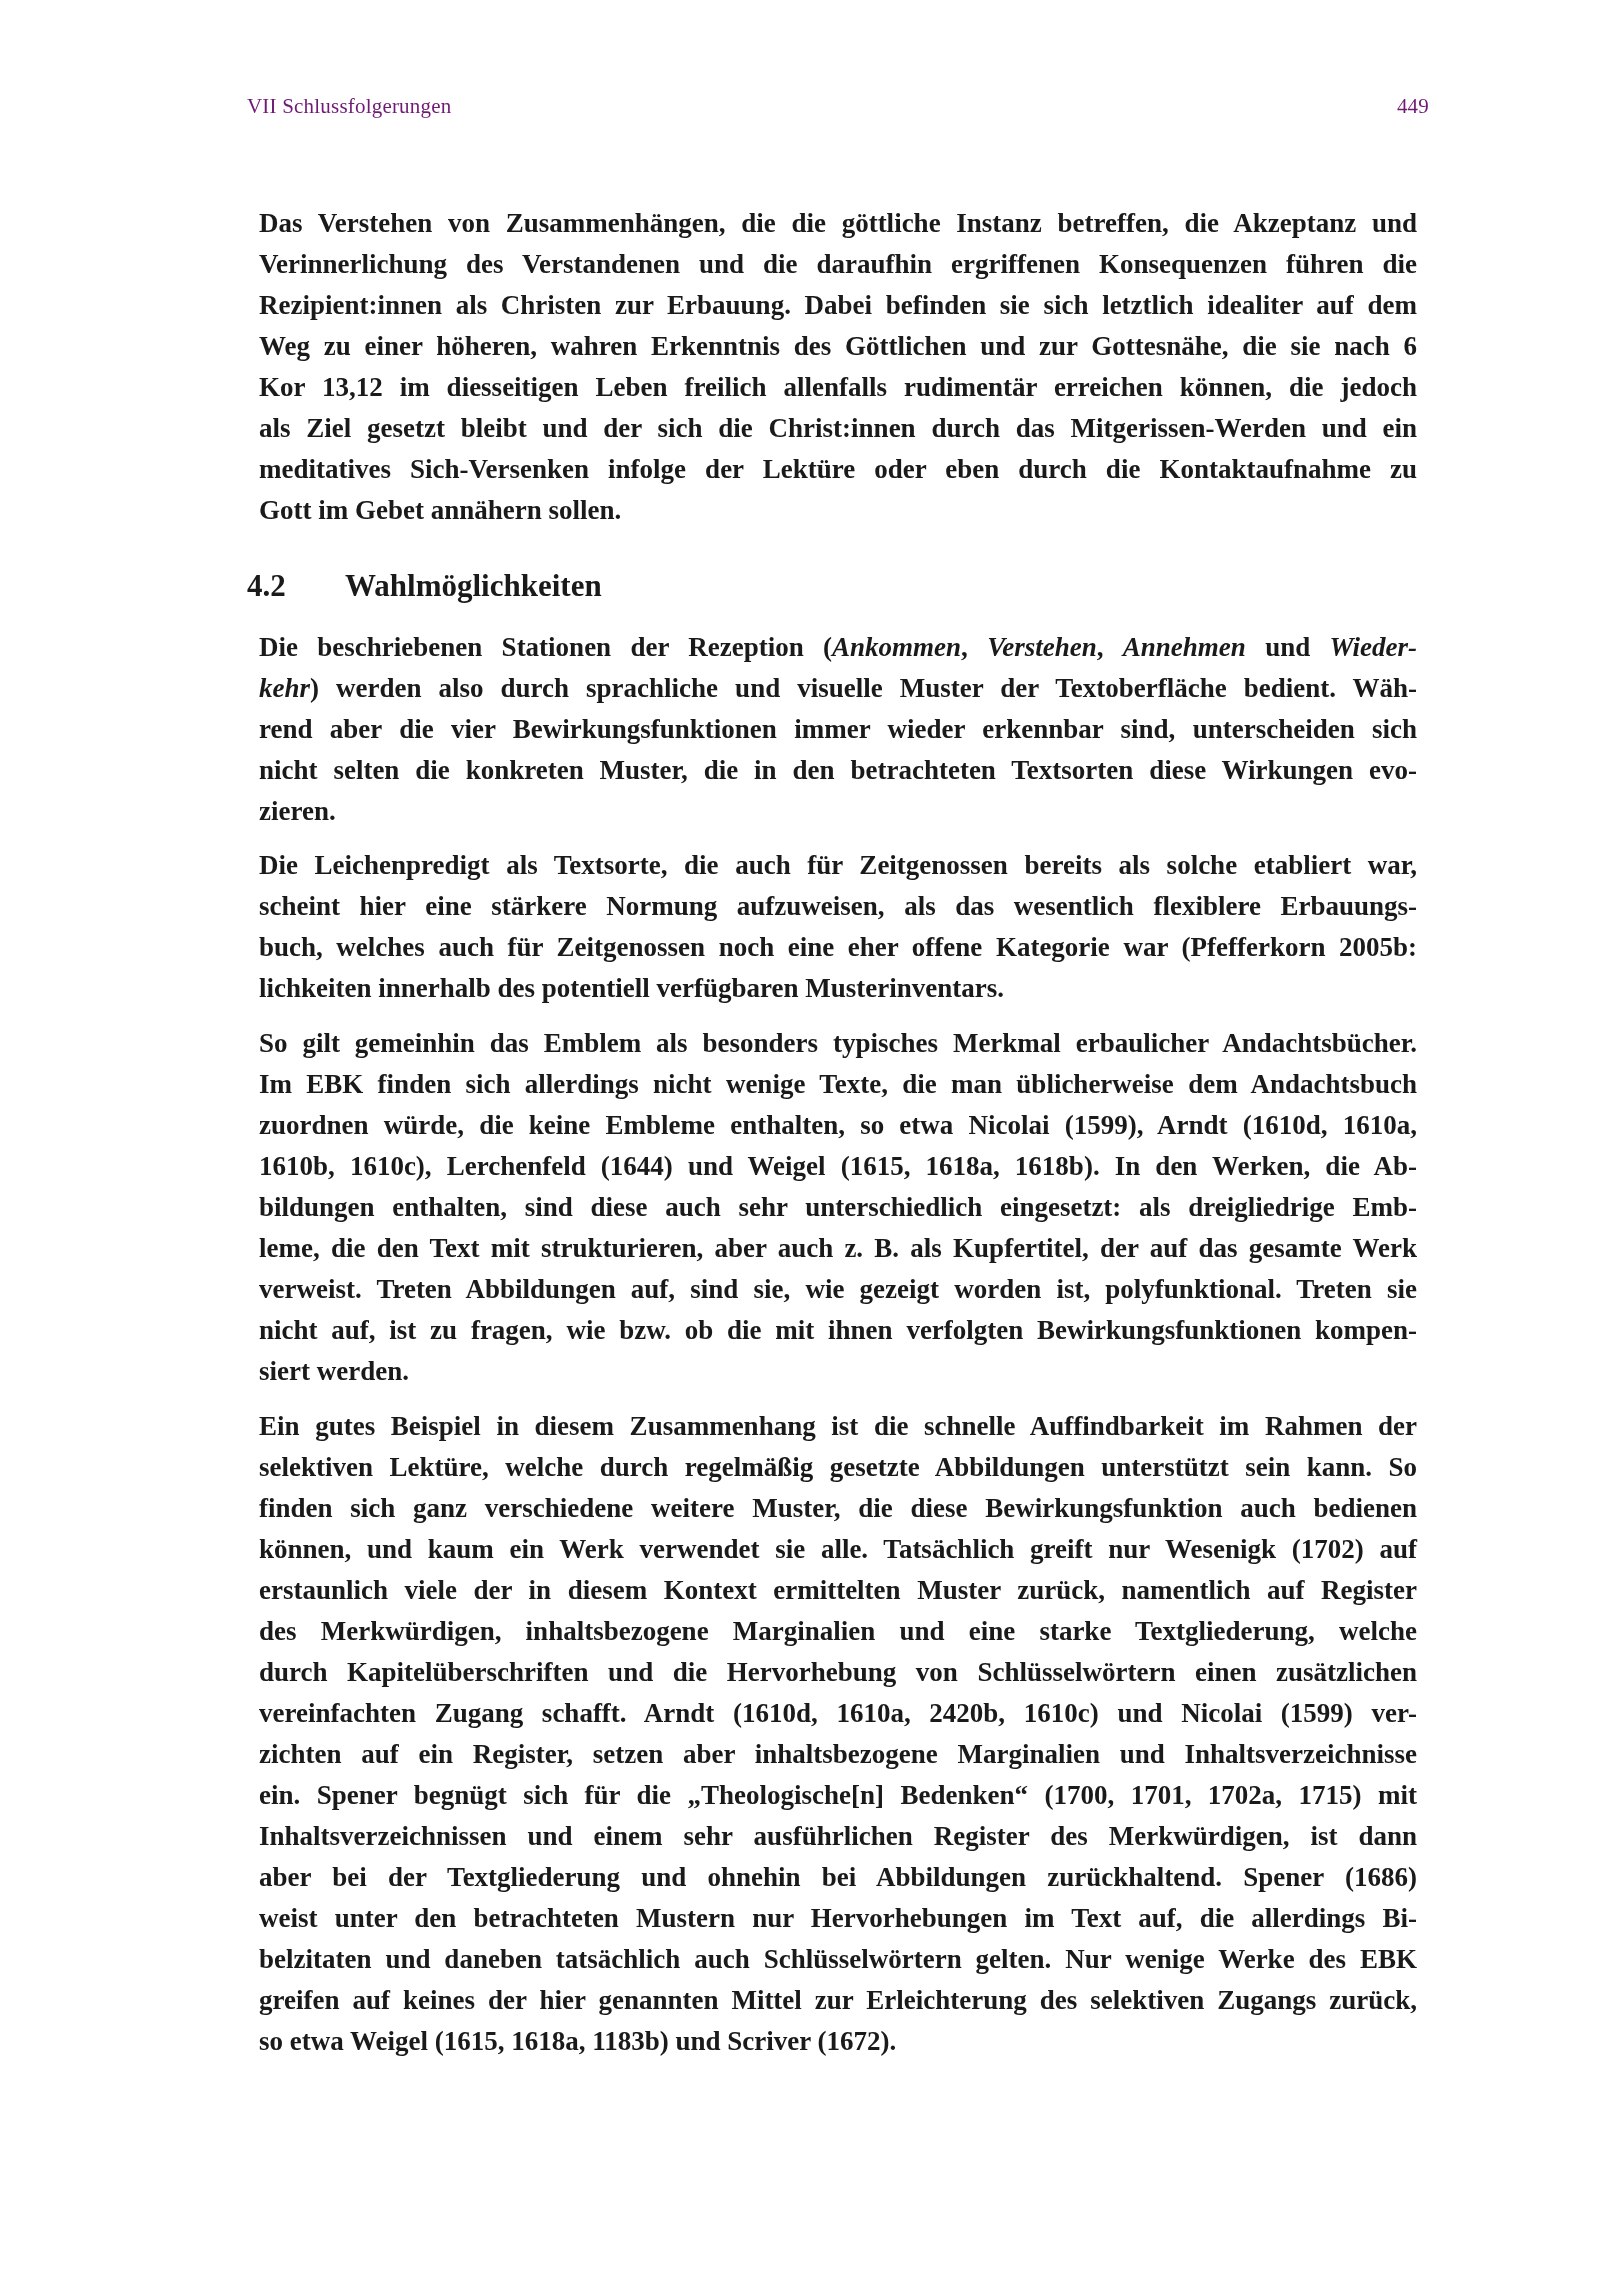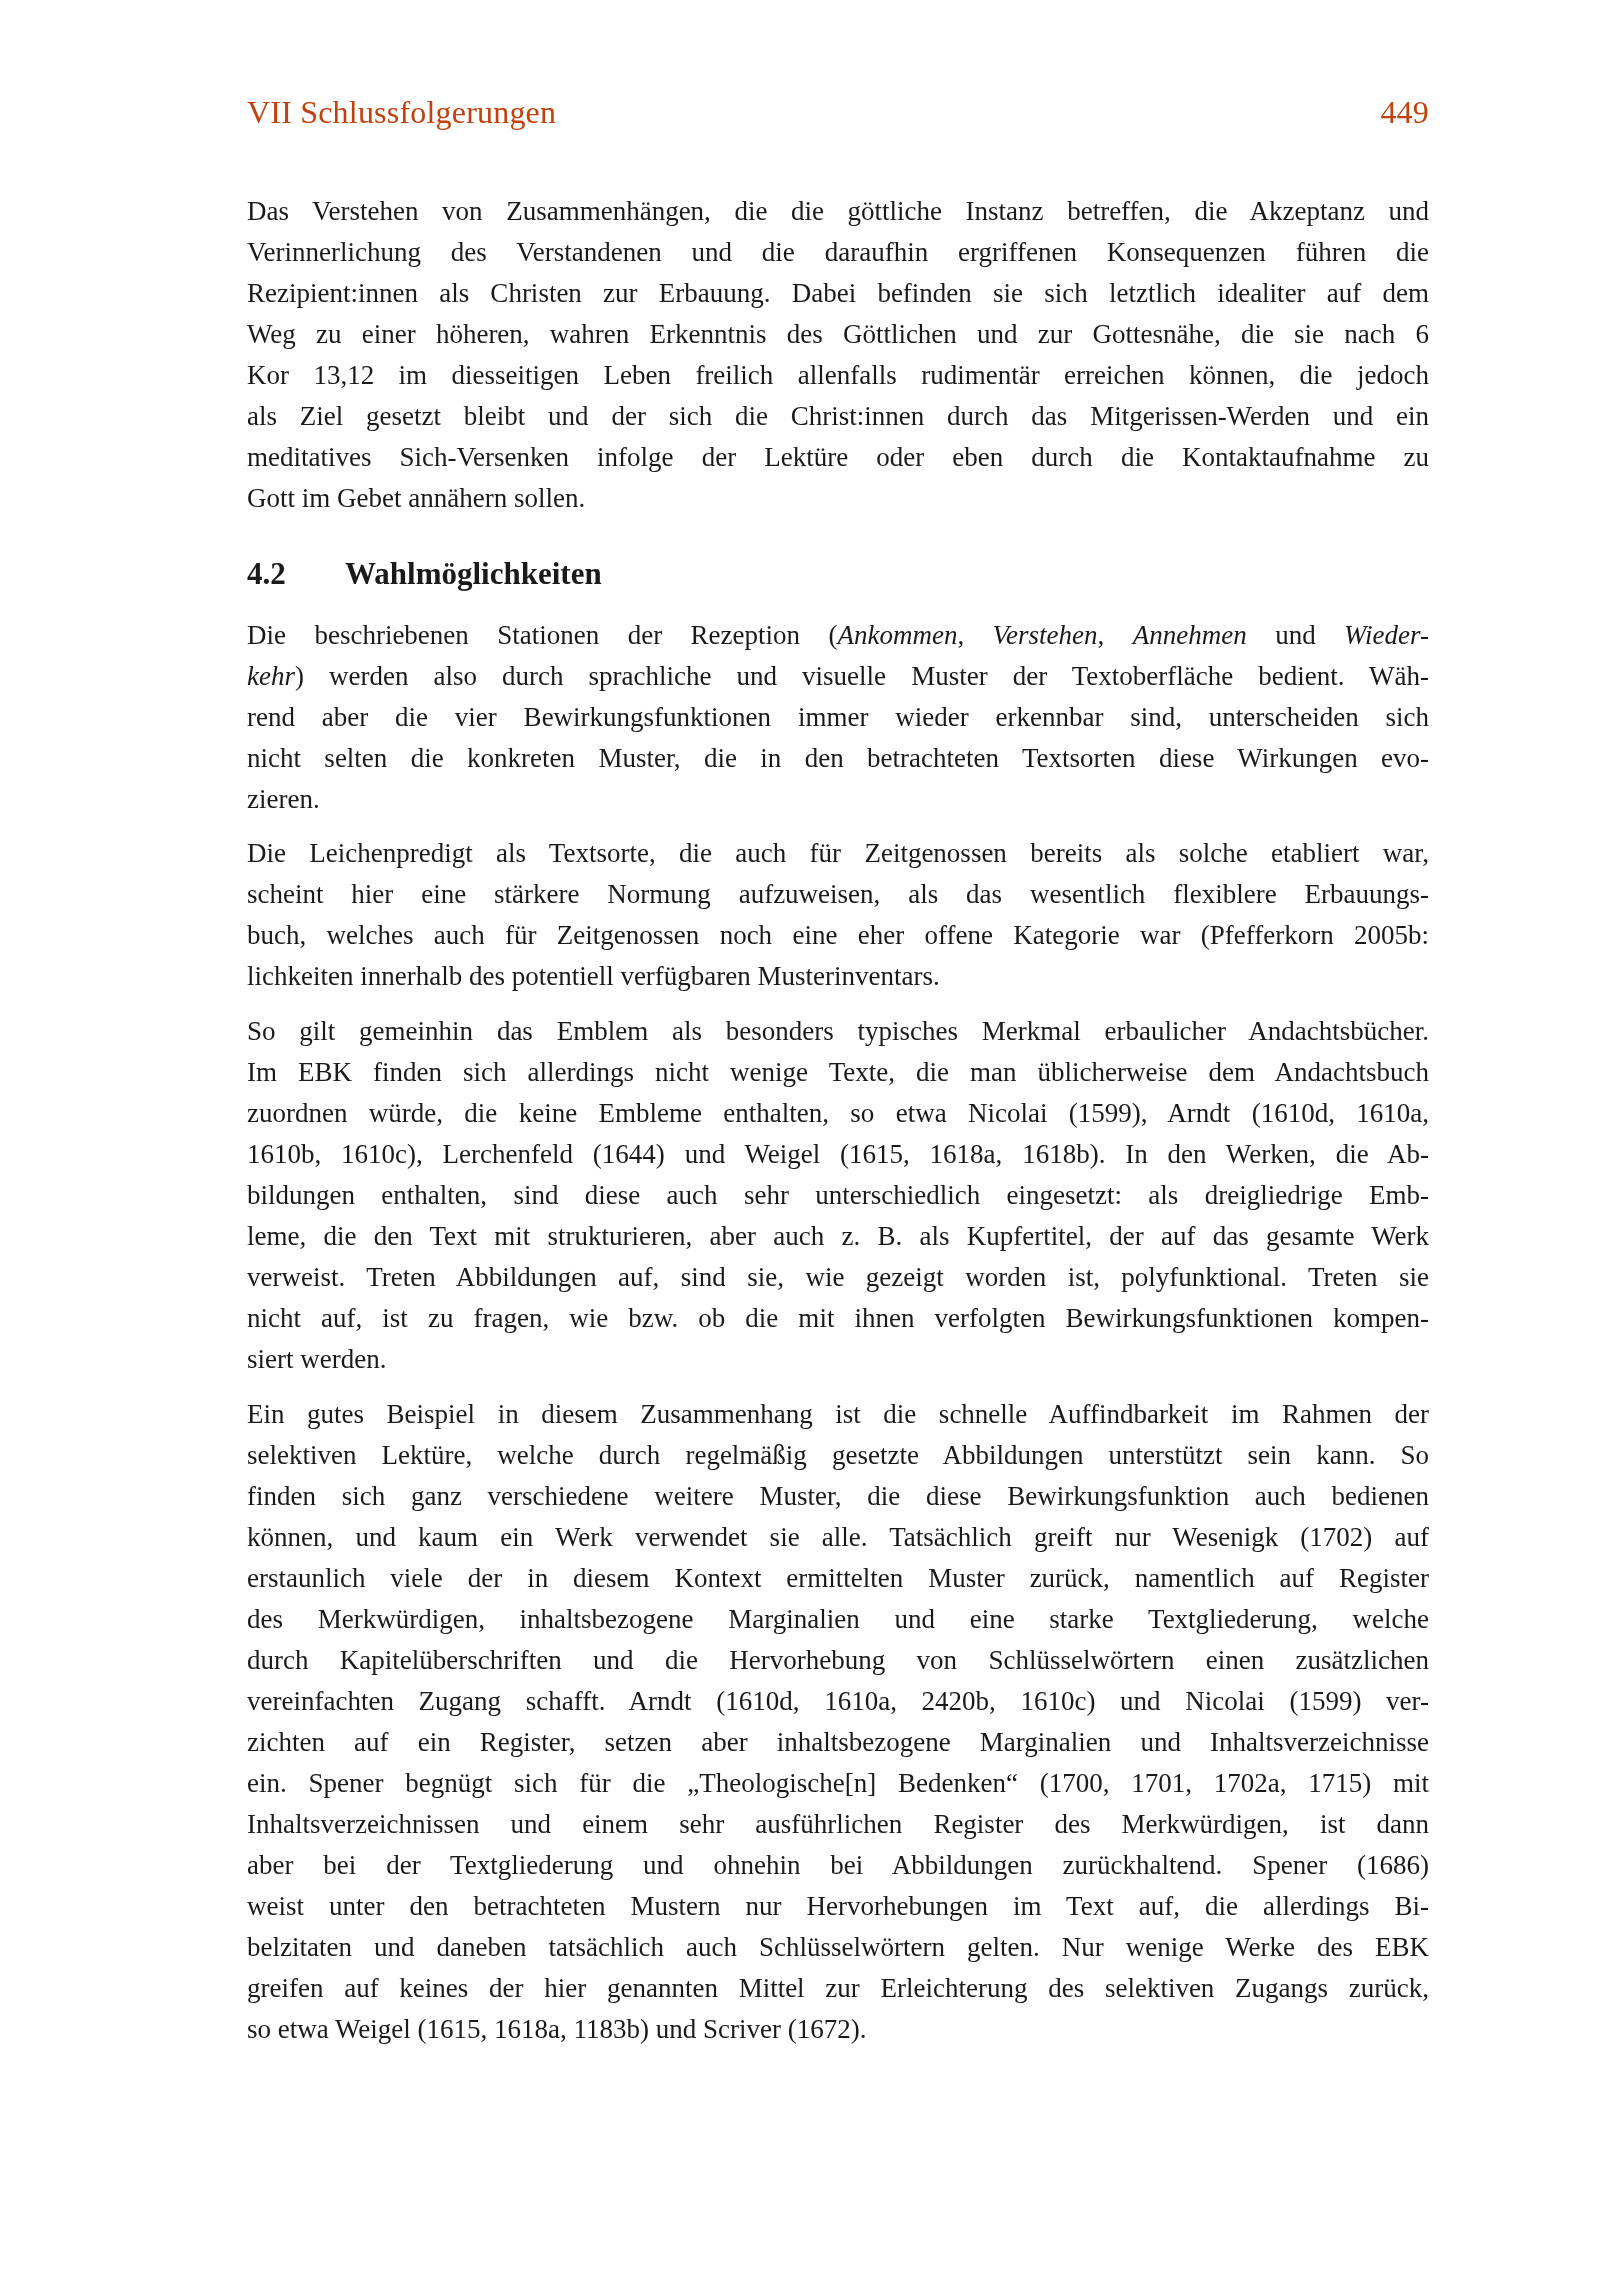--- a/index.html
+++ b/index.html
@@ -11,35 +11,36 @@
     font-family: "Liberation Serif", "DejaVu Serif", serif;
     color: #1a1a1a;
   }
   .running-head {
     position: absolute;
     top: 94px;
     left: 247px;
     width: 1182px;
     display: flex;
     justify-content: space-between;
-    font-size: 32px;
-    color: #c2410c;
+    font-size: 21px;
+    color: #701a75;
     letter-spacing: 0.2px;
   }
   .content {
     position: absolute;
     left: 247px;
     top: 191px;
     width: 1182px;
   }
   .para {
-    margin: 0;
+    margin: 12px;
     font-size: 27px;
     line-height: 41px;
     text-align: justify;
+    font-weight: bold;
   }
   .line {
     display: block;
     text-align: justify;
     text-align-last: justify;
     white-space: nowrap;
   }
   .line.last { text-align-last: left; }
   .para + .para { margin-top: 13.7px; }
   .heading {

